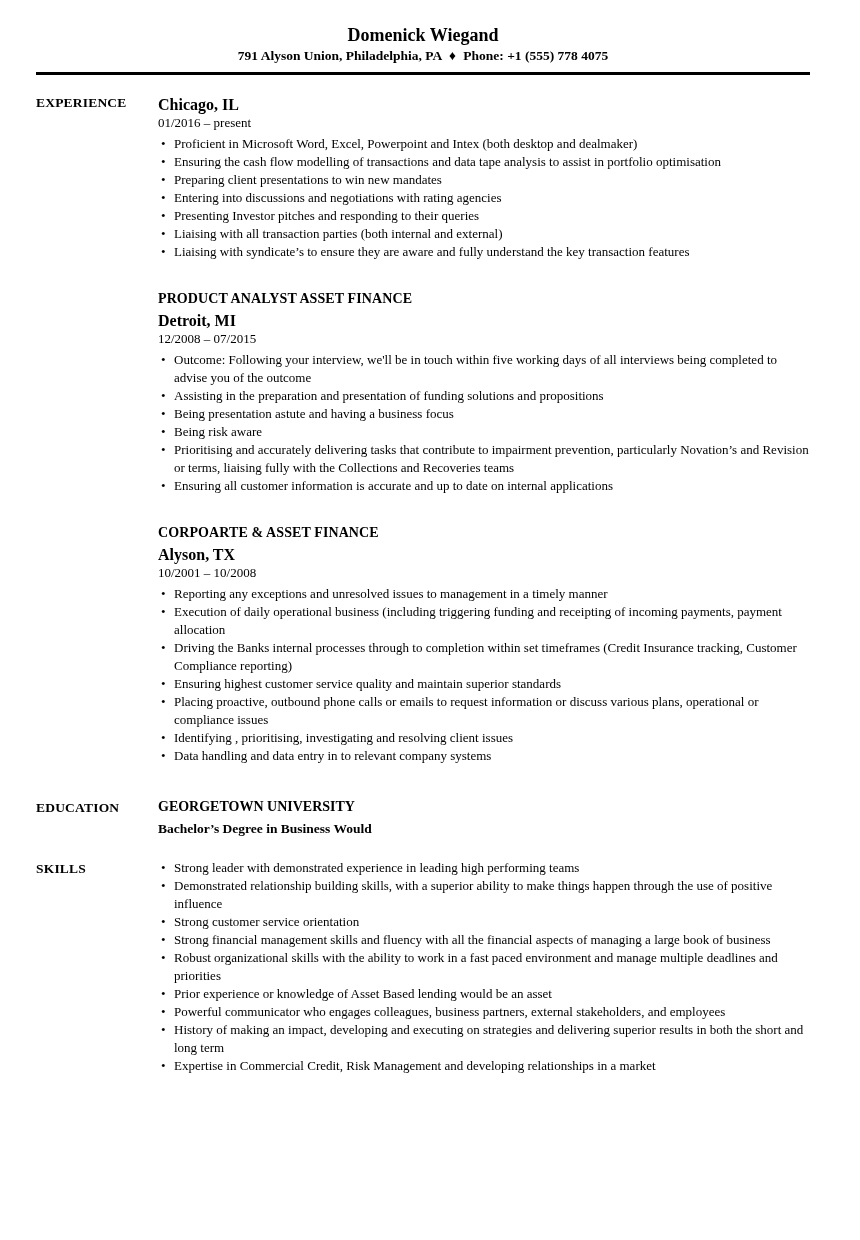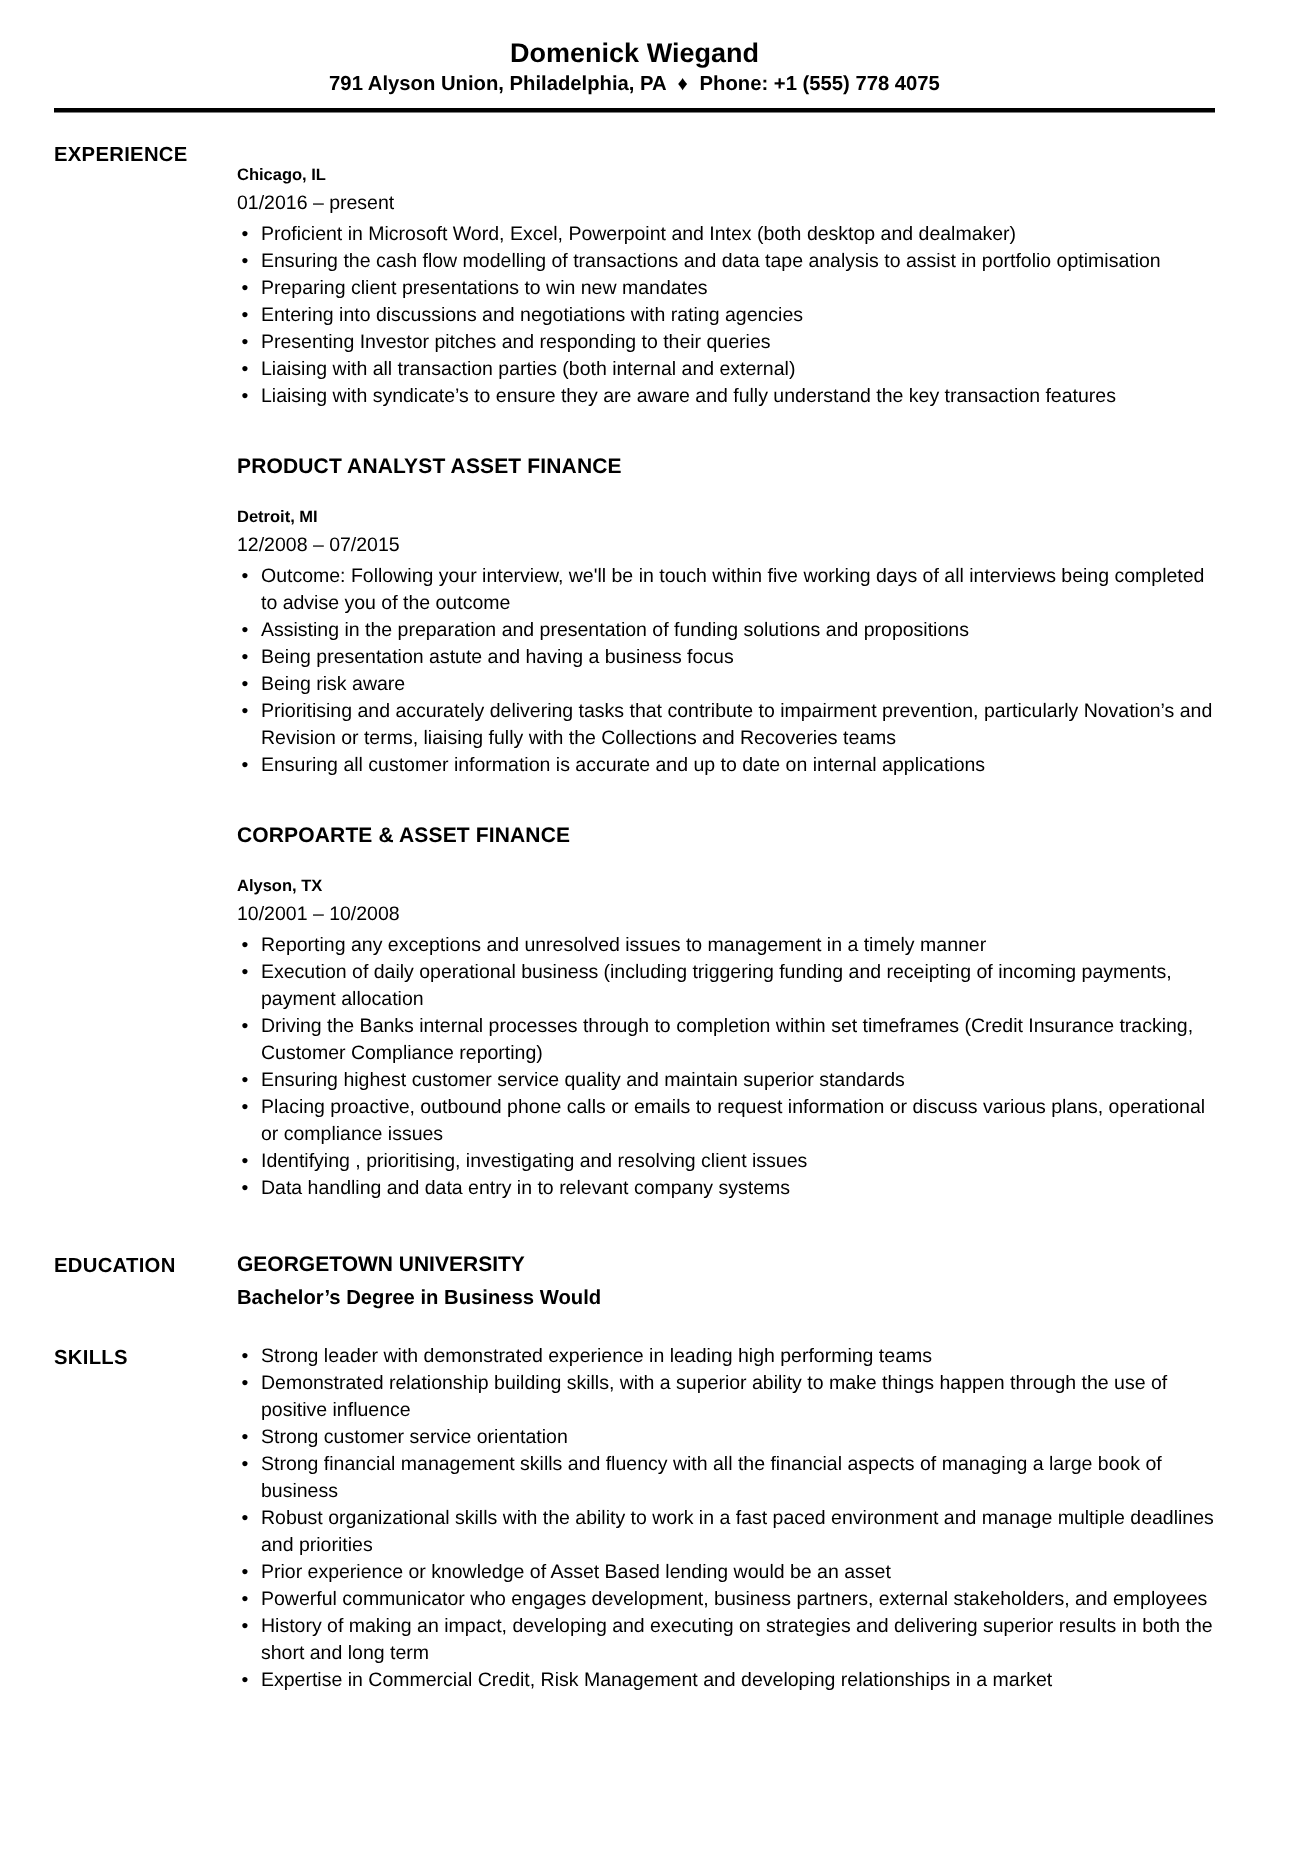--- a/index.html
+++ b/index.html
@@ -3,21 +3,21 @@
 <meta charset="utf-8">
 <style>
   html, body { margin: 0; padding: 0; background: #ffffff; }
   .page {
     width: 860px;
     height: 1240px;
     box-sizing: border-box;
     padding: 24px 50px 0 36px;
     background: #ffffff;
     color: #000000;
-    font-family: Liberation Sans, sans-serif;
+    font-family: Liberation Serif, serif;
     font-size: 13px;
     overflow: hidden;
   }
 
   
   .header { text-align: center; }
   .name {
     font-size: 18px;
     font-weight: bold;
     margin: 0;
@@ -58,22 +58,22 @@
   .job:last-child { margin-bottom: 0; }
   .job-title {
     font-size: 14px;
     font-weight: bold;
     margin: 0;
     line-height: 19px;
     letter-spacing: 0.1px;
   }
   .job-location {
     font-weight: bold;
-    font-size: 11px;
-    margin-top: 16px;
+    font-size: 16px;
+    margin-top: 4px;
     line-height: 18px;
   }
   .job-dates { line-height: 18px; }
 
   
   ul.bullets {
     list-style: none;
     margin: 3px 0 0 0;
     padding: 0;
     line-height: 18px;
@@ -182,21 +182,21 @@
     <section class="section section-skills">
       <div class="section-label">SKILLS</div>
       <div class="section-content">
         <ul class="bullets" style="margin-top:1px;">
           <li>Strong leader with demonstrated experience in leading high performing teams</li>
           <li>Demonstrated relationship building skills, with a superior ability to make things happen through the use of positive influence</li>
           <li>Strong customer service orientation</li>
           <li>Strong financial management skills and fluency with all the financial aspects of managing a large book of business</li>
           <li>Robust organizational skills with the ability to work in a fast paced environment and manage multiple deadlines and priorities</li>
           <li>Prior experience or knowledge of Asset Based lending would be an asset</li>
-          <li>Powerful communicator who engages development, business partners, external stakeholders, and employees</li>
+          <li>Powerful communicator who engages colleagues, business partners, external stakeholders, and employees</li>
           <li>History of making an impact, developing and executing on strategies and delivering superior results in both the short and long term</li>
           <li>Expertise in Commercial Credit, Risk Management and developing relationships in a market</li>
         </ul>
       </div>
     </section>
 
   </main>
 </div>
 
 </body></html>

